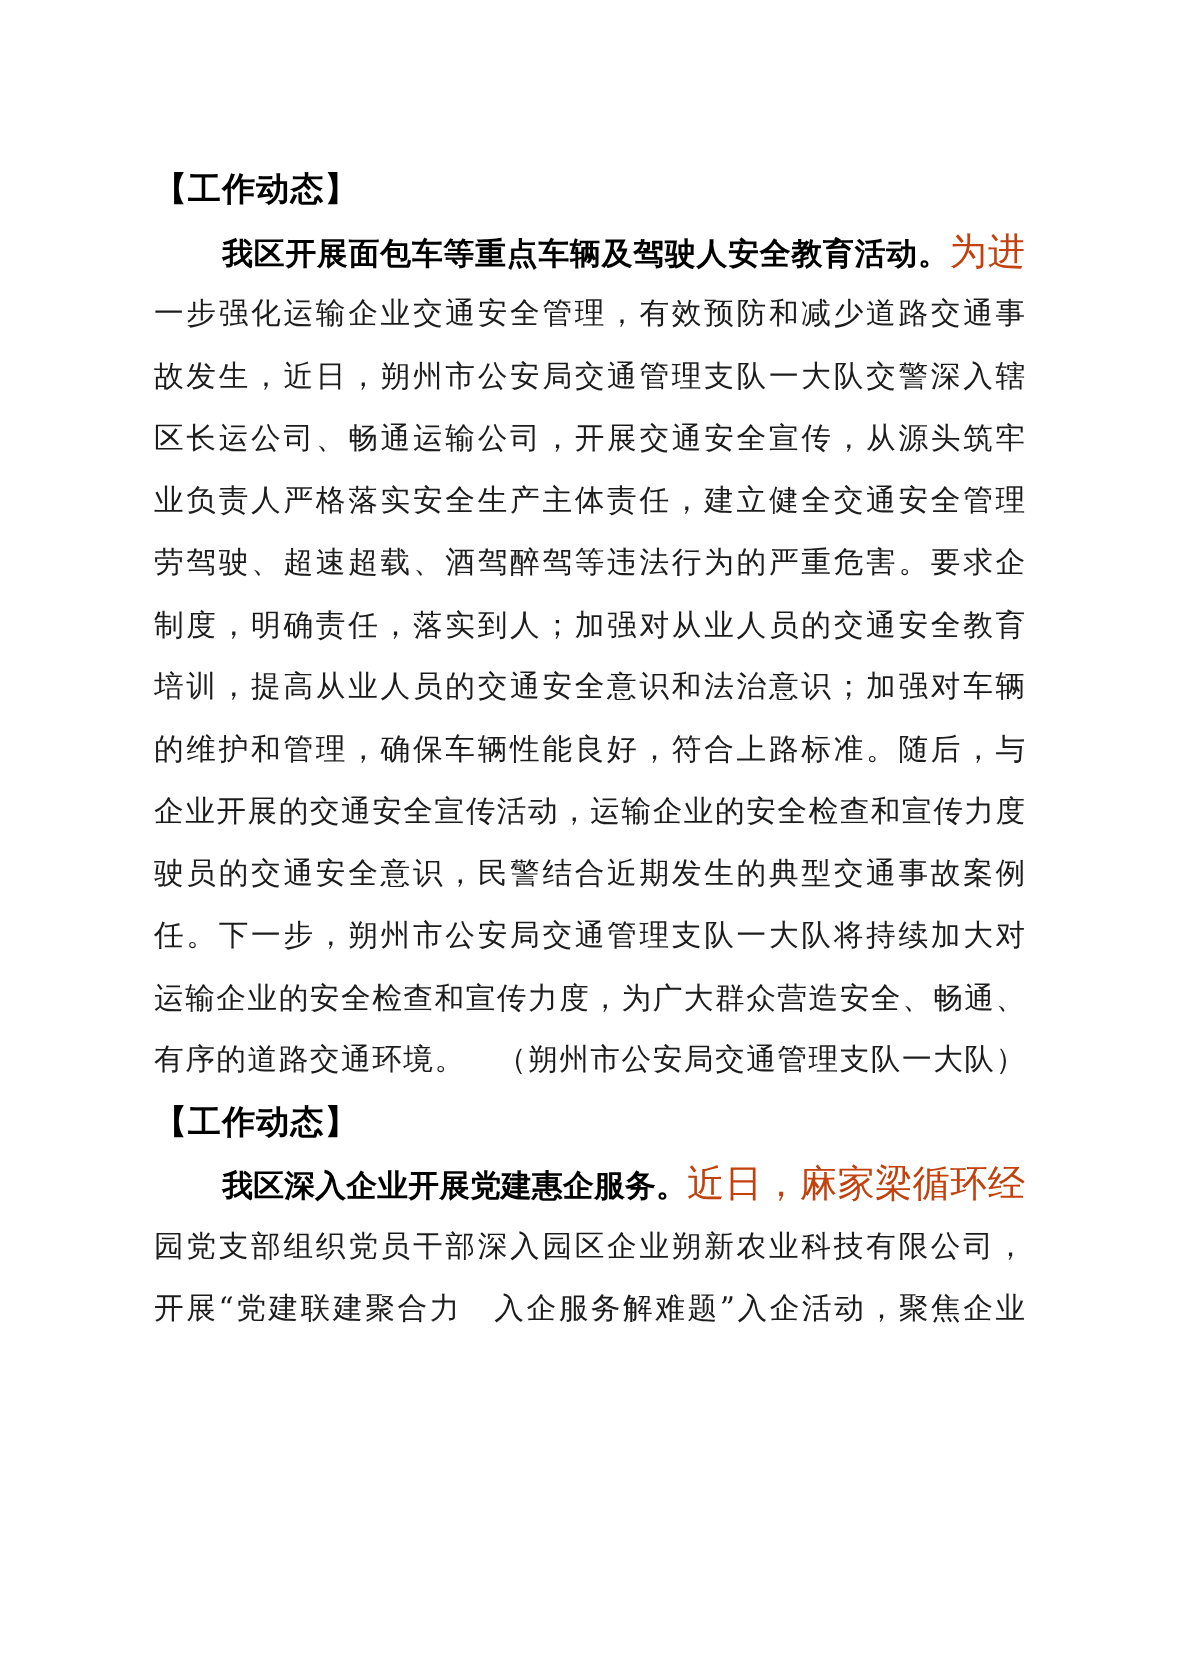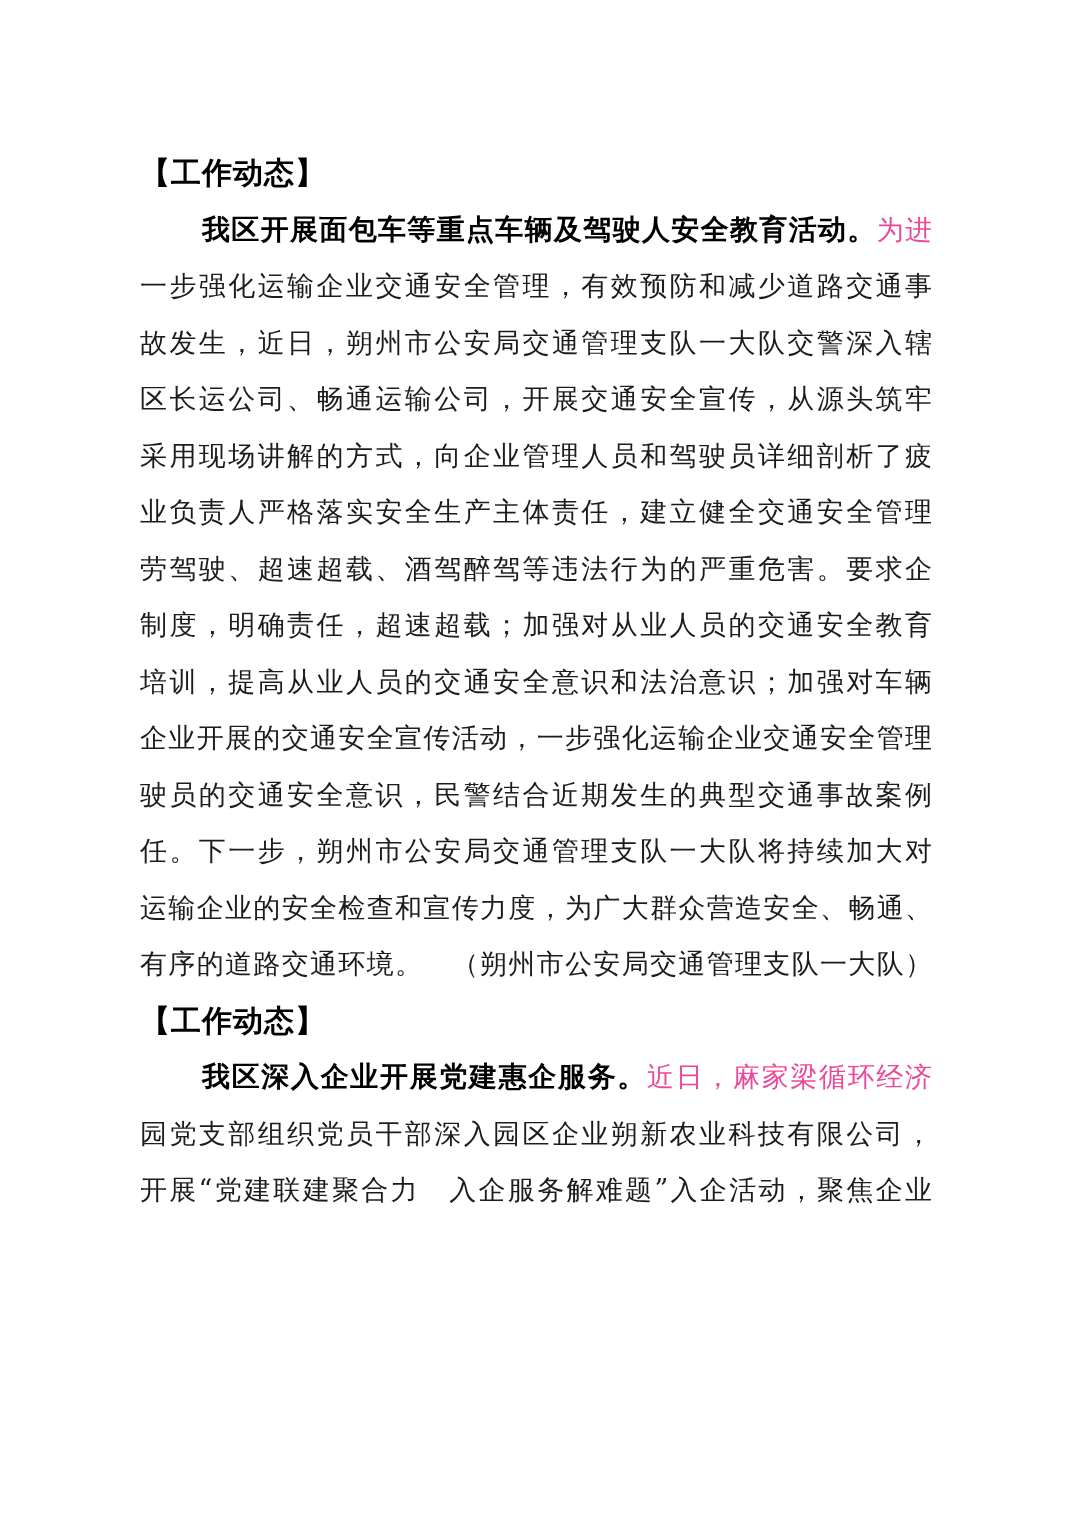--- a/index.html
+++ b/index.html
@@ -46,22 +46,22 @@
     padding-left: 62px;
   }
   .title-bold {
     font-family: "DejaVu Sans", sans-serif;
     font-weight: 700;
     font-size: 28px;
     color: #000000;
   }
   .title-tail {
     font-family: Liberation Serif, serif;
-    font-size: 27px;
-    color: #ec4899;
+    font-size: 34px;
+    color: #c2410c;
   }
   .footer {
     position: absolute;
     left: 142px;
     top: 1386px;
     height: 34px;
     line-height: 34px;
     font-family: "DejaVu Serif", serif;
     font-size: 26px;
     color: #111111;
@@ -81,26 +81,26 @@
 <div class="page">
   <div class="text-block">
 
     <div class="line heading">【工作动态】</div>
 
     <div class="line title-line"><span class="title-bold">我区开展面包车等重点车辆及驾驶人安全教育活动。</span><span class="title-tail">为进</span></div>
 
     <div class="line body">一步强化运输企业交通安全管理，有效预防和减少道路交通事</div>
     <div class="line body">故发生，近日，朔州市公安局交通管理支队一大队交警深入辖</div>
     <div class="line body">区长运公司、畅通运输公司，开展交通安全宣传，从源头筑牢</div>
-    <div class="line body">采用现场讲解的方式，向企业管理人员和驾驶员详细剖析了疲</div>
     <div class="line body">业负责人严格落实安全生产主体责任，建立健全交通安全管理</div>
     <div class="line body">劳驾驶、超速超载、酒驾醉驾等违法行为的严重危害。要求企</div>
-    <div class="line body">制度，明确责任，超速超载；加强对从业人员的交通安全教育</div>
+    <div class="line body">制度，明确责任，落实到人；加强对从业人员的交通安全教育</div>
     <div class="line body">培训，提高从业人员的交通安全意识和法治意识；加强对车辆</div>
-    <div class="line body">企业开展的交通安全宣传活动，一步强化运输企业交通安全管理</div>
+    <div class="line body">的维护和管理，确保车辆性能良好，符合上路标准。随后，与</div>
+    <div class="line body">企业开展的交通安全宣传活动，运输企业的安全检查和宣传力度</div>
     <div class="line body">驶员的交通安全意识，民警结合近期发生的典型交通事故案例</div>
     <div class="line body">任。下一步，朔州市公安局交通管理支队一大队将持续加大对</div>
     <div class="line body">运输企业的安全检查和宣传力度，为广大群众营造安全、畅通、</div>
     <div class="line body">有序的道路交通环境。　（朔州市公安局交通管理支队一大队）</div>
 
     <div class="line heading">【工作动态】</div>
 
     <div class="line title-line"><span class="title-bold">我区深入企业开展党建惠企服务。</span><span class="title-tail">近日，麻家梁循环经济</span></div>
 
     <div class="line body">园党支部组织党员干部深入园区企业朔新农业科技有限公司，</div>

